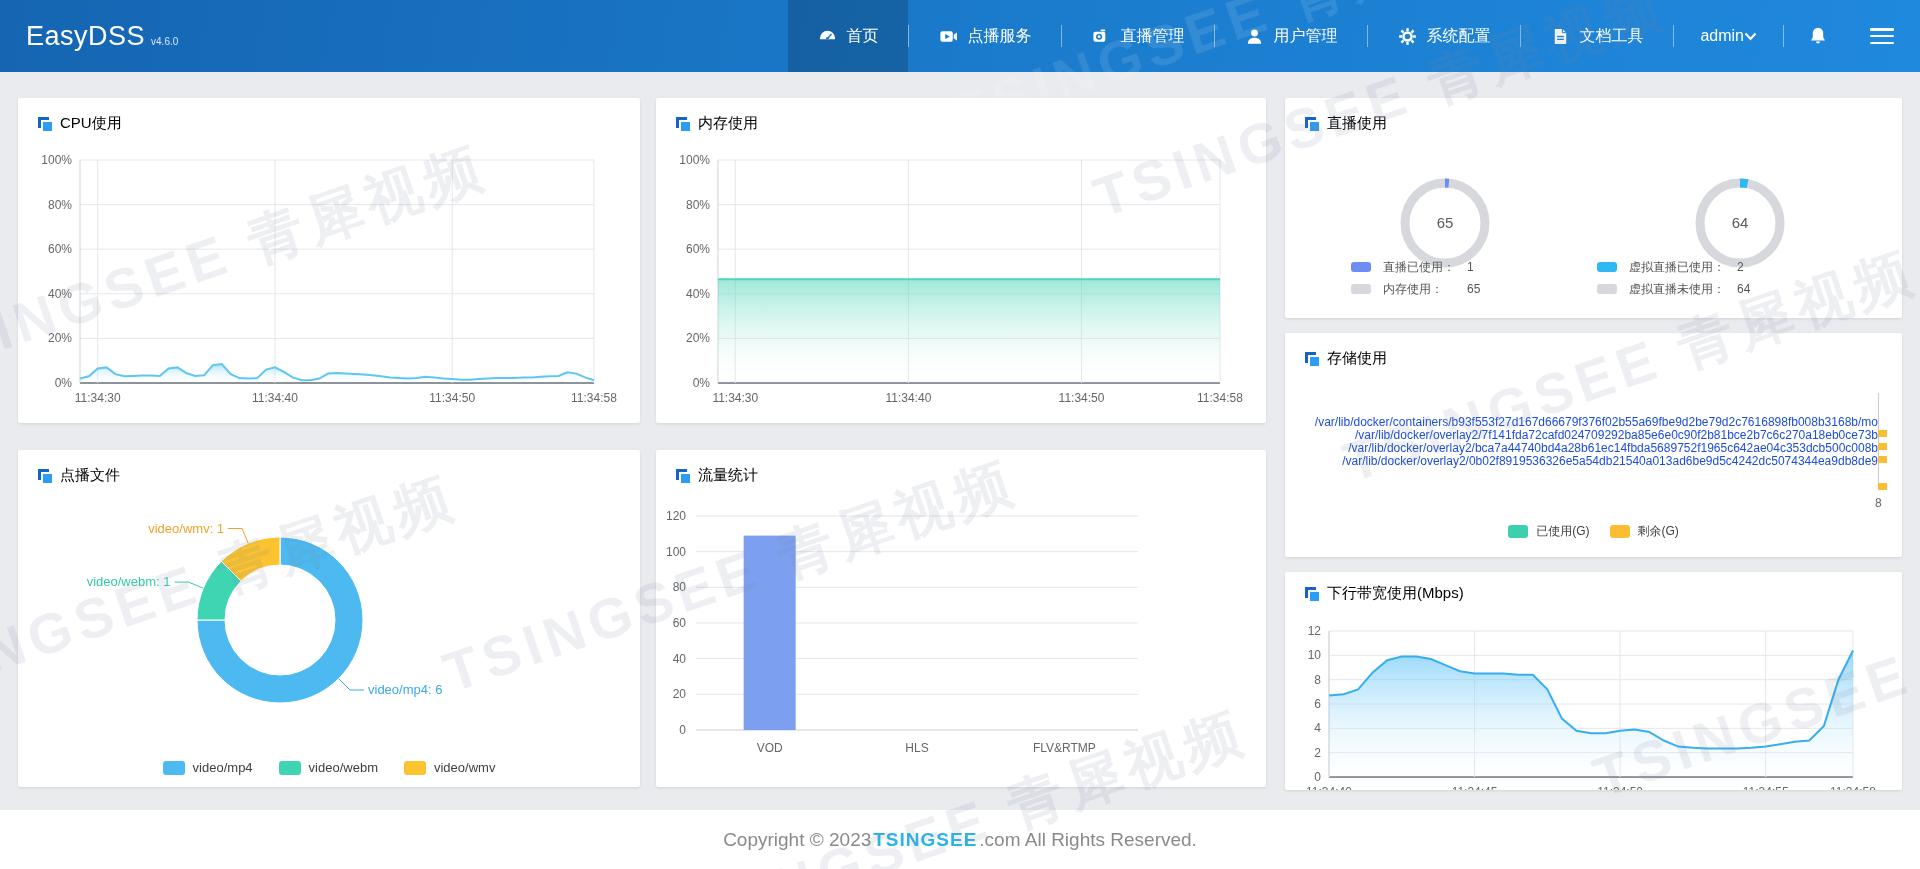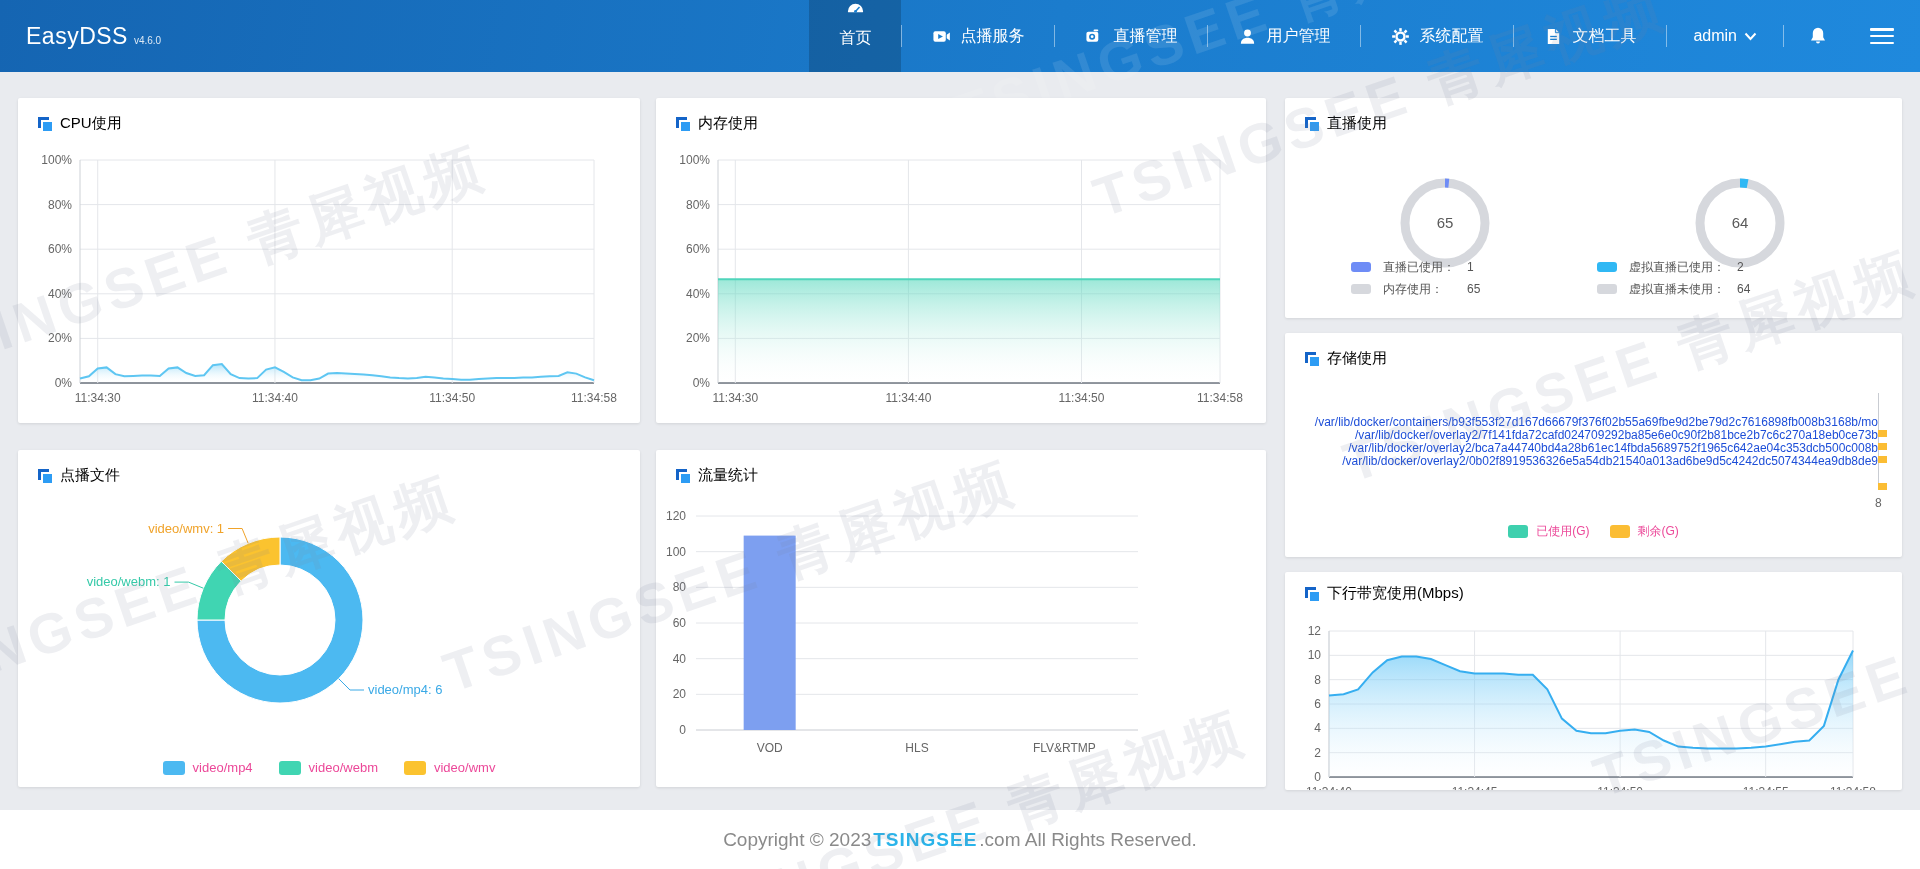--- a/index.html
+++ b/index.html
@@ -2,47 +2,47 @@
 <html><head>
 <meta charset="utf-8">
 <style>
   html,body{margin:0;padding:0;}
   .page{position:relative;width:1920px;height:869px;background:#e9ebef;overflow:hidden;
         font-family:"Liberation Sans",sans-serif;-webkit-font-smoothing:antialiased;}
   
   .navbar{position:absolute;top:0;left:0;width:1920px;height:72px;display:flex;align-items:center;
           background:linear-gradient(100deg,#1565b2 0%,#1b7ccd 55%,#1f89dd 100%);z-index:2;}
   .brand{margin-left:26px;display:flex;align-items:baseline;color:#fff;cursor:pointer;}
-  .brand-name{font-size:23px;font-weight:500;letter-spacing:.5px;}
+  .brand-name{font-size:27px;font-weight:500;letter-spacing:.5px;}
   .brand-ver{font-size:10px;margin-left:6px;opacity:.85;}
   .menu{display:flex;margin-left:auto;height:72px;align-items:center;}
   .nav-item{display:flex;align-items:center;gap:9px;padding:0 30px;height:72px;font-size:16px;color:#fff;cursor:pointer;}
-  .nav-item.active{background:rgba(0,0,0,.18);flex-direction:column;}
+  .nav-item.active{background:rgba(0,0,0,.18);}
   .ndiv{width:1px;height:22px;background:rgba(255,255,255,.45);}
   .nav-right{display:flex;align-items:center;height:72px;margin-right:26px;}
-  .admin{display:flex;align-items:center;gap:7px;color:#fff;font-size:16px;padding:0 26px;cursor:pointer;}
+  .admin{display:flex;align-items:center;color:#fff;font-size:16px;padding:0 26px;cursor:pointer;}
   .bell{padding:0 24px;cursor:pointer;display:flex;align-items:center;}
   .burger{width:24px;height:16px;display:flex;flex-direction:column;justify-content:space-between;cursor:pointer;margin-left:18px;}
   .burger i{display:block;height:2.5px;background:#fff;border-radius:1px;}
   .nicon{display:flex;align-items:center;}
   
   .content{position:absolute;top:72px;left:0;width:1920px;height:738px;}
   .panel{position:absolute;background:#fff;border-radius:2px;box-shadow:0 1px 3px rgba(0,0,0,.10);}
   .ptitle{position:absolute;left:20px;top:16px;display:flex;align-items:center;font-size:15px;color:#000000;z-index:3;}
   .pic{position:relative;width:14px;height:14px;margin-right:8px;}
   .pic::before{content:"";position:absolute;left:0;top:0;width:8px;height:8px;
                border-left:3px solid #1464c8;border-top:3px solid #1464c8;}
   .pic::after{content:"";position:absolute;right:0;bottom:0;width:9px;height:9px;background:#2d9cf4;}
   svg.chart{position:absolute;left:0;top:0;}
   svg text{font-family:"Liberation Sans",sans-serif;}
   .tick{font-size:12px;fill:#666;}
   .dlabel{font-size:13px;}
   .gnum{font-size:15px;fill:#5a5a5a;}
   
-  .hlegend{position:absolute;left:0;right:0;display:flex;justify-content:center;gap:26px;font-size:13px;color:#ec4899;align-items:center;}
+  .hlegend{position:absolute;left:0;right:0;display:flex;justify-content:center;gap:26px;font-size:13px;color:#404040;align-items:center;}
   .hlegend .item{display:flex;align-items:center;gap:8px;}
   .sw{width:22px;height:14px;border-radius:3px;display:inline-block;}
   
   .glegend{position:absolute;font-size:12px;color:#555;}
   .glegend .row{display:flex;align-items:center;height:22px;}
   .gsw{width:20px;height:10px;border-radius:3px;margin-right:12px;display:inline-block;}
   .glegend .lbl{display:inline-block;}
   .gleft .lbl{min-width:84px;}
   .gright .lbl{min-width:108px;}
   

